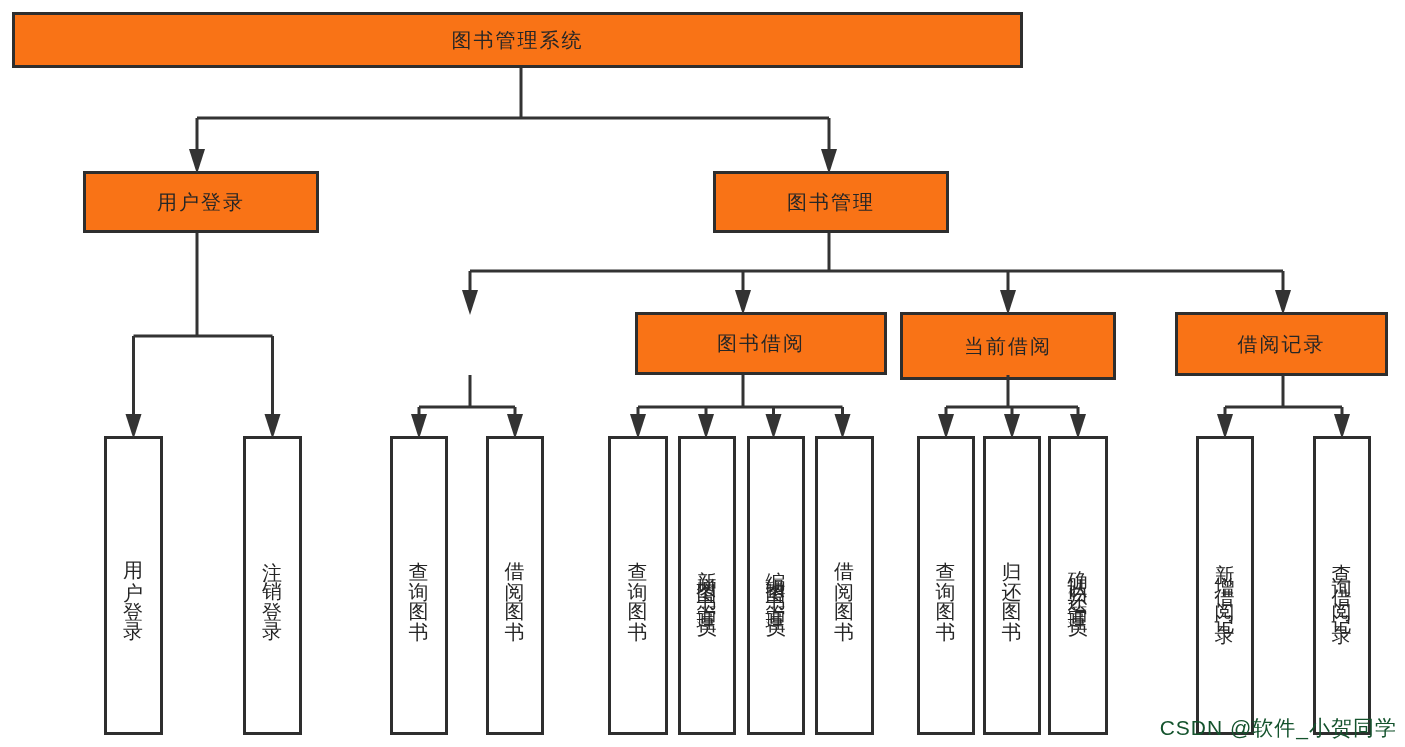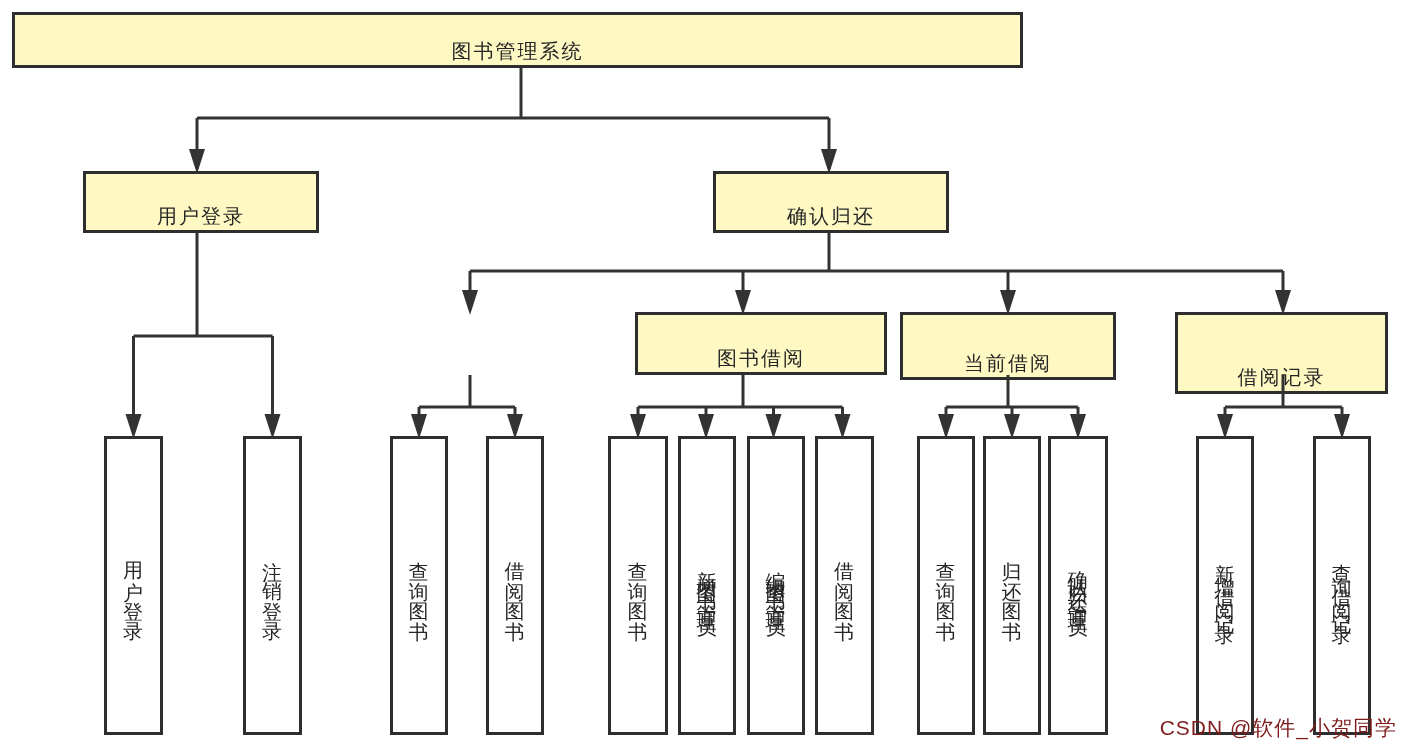--- a/index.html
+++ b/index.html
@@ -11,22 +11,22 @@
     color:#262626;
     overflow:hidden;
   }
   .connectors{
     position:absolute;left:0;top:0;z-index:2;pointer-events:none;
   }
   .box{
     position:absolute;z-index:1;
     box-sizing:border-box;
     border:3px solid #2e2e2e;
-    background:#fef9c3;
-    display:flex;align-items:flex-end;justify-content:center;
+    background:#f97316;
+    display:flex;align-items:center;justify-content:center;
     font-size:20px;letter-spacing:2px;
   }
   .leaf{
     position:absolute;z-index:1;
     top:436px;height:299px;
     box-sizing:border-box;
     border:3px solid #2e2e2e;
     background:#ffffff;
     display:flex;align-items:center;justify-content:center;
   }
@@ -36,21 +36,21 @@
     font-size:20px;line-height:1;
     white-space:nowrap;
   }
   .ls-wide{letter-spacing:1em;}
   .ls-mid{letter-spacing:0.62em;}
   .ls-tight{letter-spacing:0.34em;}
   .watermark{
     position:absolute;z-index:3;
     right:8px;bottom:5px;
     font-size:21px;letter-spacing:1px;
-    color:#7f1d1d;
+    color:#14532d;
   }
 </style>
 </head>
 <body>
 
 <div class="canvas">
 
   <svg class="connectors" width="1405" height="747" viewBox="0 0 1405 747">
     <g stroke="#333333" stroke-width="3" fill="none">
 
@@ -118,30 +118,30 @@
   </svg>
 
   <div class="box" style="left:12px;top:12px;width:1011px;height:56px">
     <span>图书管理系统</span>
   </div>
 
   <div class="box" style="left:83px;top:171px;width:236px;height:62px">
     <span>用户登录</span>
   </div>
   <div class="box" style="left:713px;top:171px;width:236px;height:62px">
-    <span>确认归还</span>
+    <span>图书管理</span>
   </div>
 
   <div class="box" style="left:635px;top:312px;width:252px;height:63px">
     <span>图书借阅</span>
   </div>
   <div class="box" style="left:900px;top:312px;width:216px;height:68px">
     <span>当前借阅</span>
   </div>
-  <div class="box" style="left:1175px;top:312px;width:213px;height:82px">
+  <div class="box" style="left:1175px;top:312px;width:213px;height:64px">
     <span>借阅记录</span>
   </div>
 
   <div class="leaf" style="left:104px;width:59px">
     <span class="vtext ls-wide">用户登录</span>
   </div>
   <div class="leaf" style="left:243px;width:59px">
     <span class="vtext ls-wide">注销登录</span>
   </div>
 

